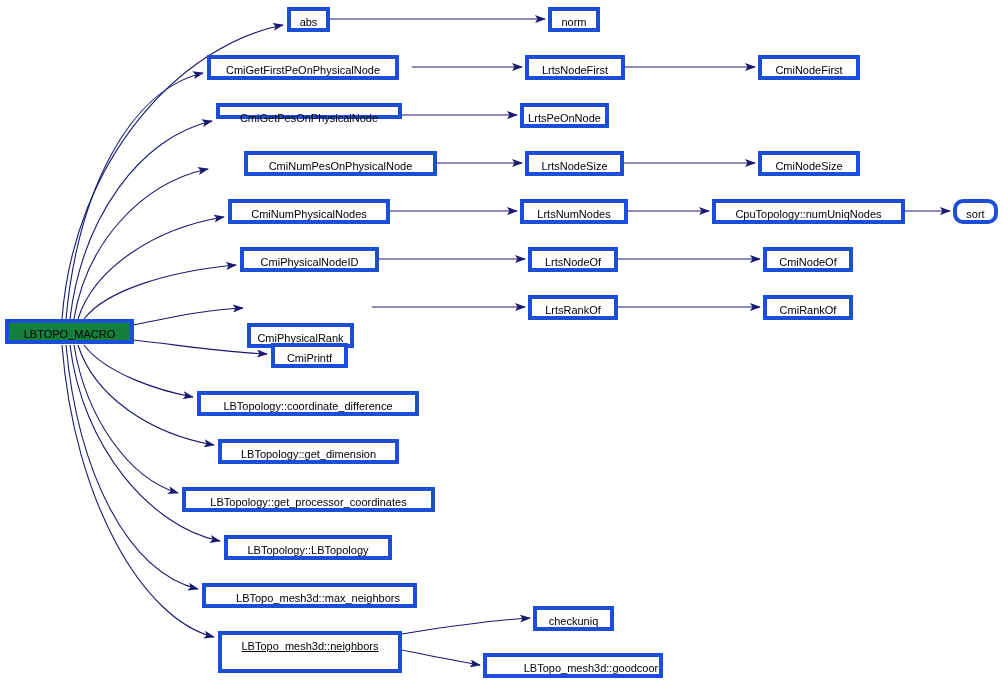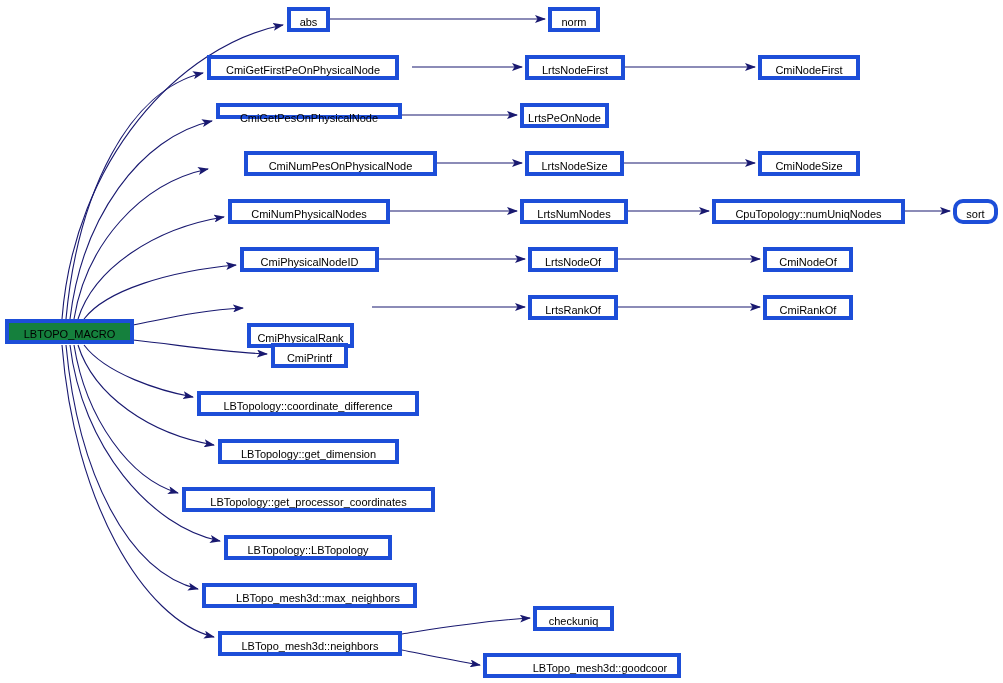--- a/index.html
+++ b/index.html
@@ -96,31 +96,31 @@
   <div class="node" style="left:212px; top:151px; width:193px; height:25px;margin-left:32px;">CmiNumPesOnPhysicalNode</div>
   <div class="node" style="left:228px; top:199px; width:162px; height:25px;">CmiNumPhysicalNodes</div>
   <div class="node" style="left:240px; top:247px; width:139px; height:25px;">CmiPhysicalNodeID</div>
   <div class="node" style="left:247px; top:295px; width:107px; height:25px;margin-top:28px;">CmiPhysicalRank</div>
   <div class="node" style="left:271px; top:343px; width:77px; height:25px;">CmiPrintf</div>
   <div class="node" style="left:197px; top:391px; width:222px; height:25px;">LBTopology::coordinate_difference</div>
   <div class="node" style="left:218px; top:439px; width:181px; height:25px;">LBTopology::get_dimension</div>
   <div class="node" style="left:182px; top:487px; width:253px; height:25px;">LBTopology::get_processor_coordinates</div>
   <div class="node" style="left:224px; top:535px; width:168px; height:25px;">LBTopology::LBTopology</div>
   <div class="node" style="left:202px; top:583px; width:215px; height:25px;padding-left:17px;">LBTopo_mesh3d::max_neighbors</div>
-  <div class="node" style="left:218px; top:631px; width:184px; height:25px;">LBTopo_mesh3d::neighbors</div>
+  <div class="node" style="left:218px; top:631px; width:184px; height:42px;text-decoration:underline;">LBTopo_mesh3d::neighbors</div>
 
   <div class="node" style="left:548px; top:7px; width:52px; height:25px;">norm</div>
   <div class="node" style="left:525px; top:55px; width:100px; height:25px;">LrtsNodeFirst</div>
   <div class="node" style="left:520px; top:103px; width:89px; height:25px;">LrtsPeOnNode</div>
   <div class="node" style="left:525px; top:151px; width:99px; height:25px;">LrtsNodeSize</div>
   <div class="node" style="left:520px; top:199px; width:108px; height:25px;">LrtsNumNodes</div>
   <div class="node" style="left:528px; top:247px; width:90px; height:25px;">LrtsNodeOf</div>
   <div class="node" style="left:528px; top:295px; width:90px; height:25px;">LrtsRankOf</div>
   <div class="node" style="left:533px; top:606px; width:81px; height:25px;">checkuniq</div>
-  <div class="node" style="left:483px; top:653px; width:198px; height:25px;padding-left:36px;">LBTopo_mesh3d::goodcoor</div>
+  <div class="node" style="left:483px; top:653px; width:180px; height:25px;padding-left:36px;">LBTopo_mesh3d::goodcoor</div>
 
   <div class="node" style="left:758px; top:55px; width:102px; height:25px;">CmiNodeFirst</div>
   <div class="node" style="left:758px; top:151px; width:102px; height:25px;">CmiNodeSize</div>
   <div class="node" style="left:712px; top:199px; width:193px; height:25px;">CpuTopology::numUniqNodes</div>
   <div class="node" style="left:763px; top:247px; width:90px; height:25px;">CmiNodeOf</div>
   <div class="node" style="left:763px; top:295px; width:90px; height:25px;">CmiRankOf</div>
 
   <div class="node" style="left:953px; top:199px; width:45px; height:25px;border-radius:10px;">sort</div>
 
 </div>

